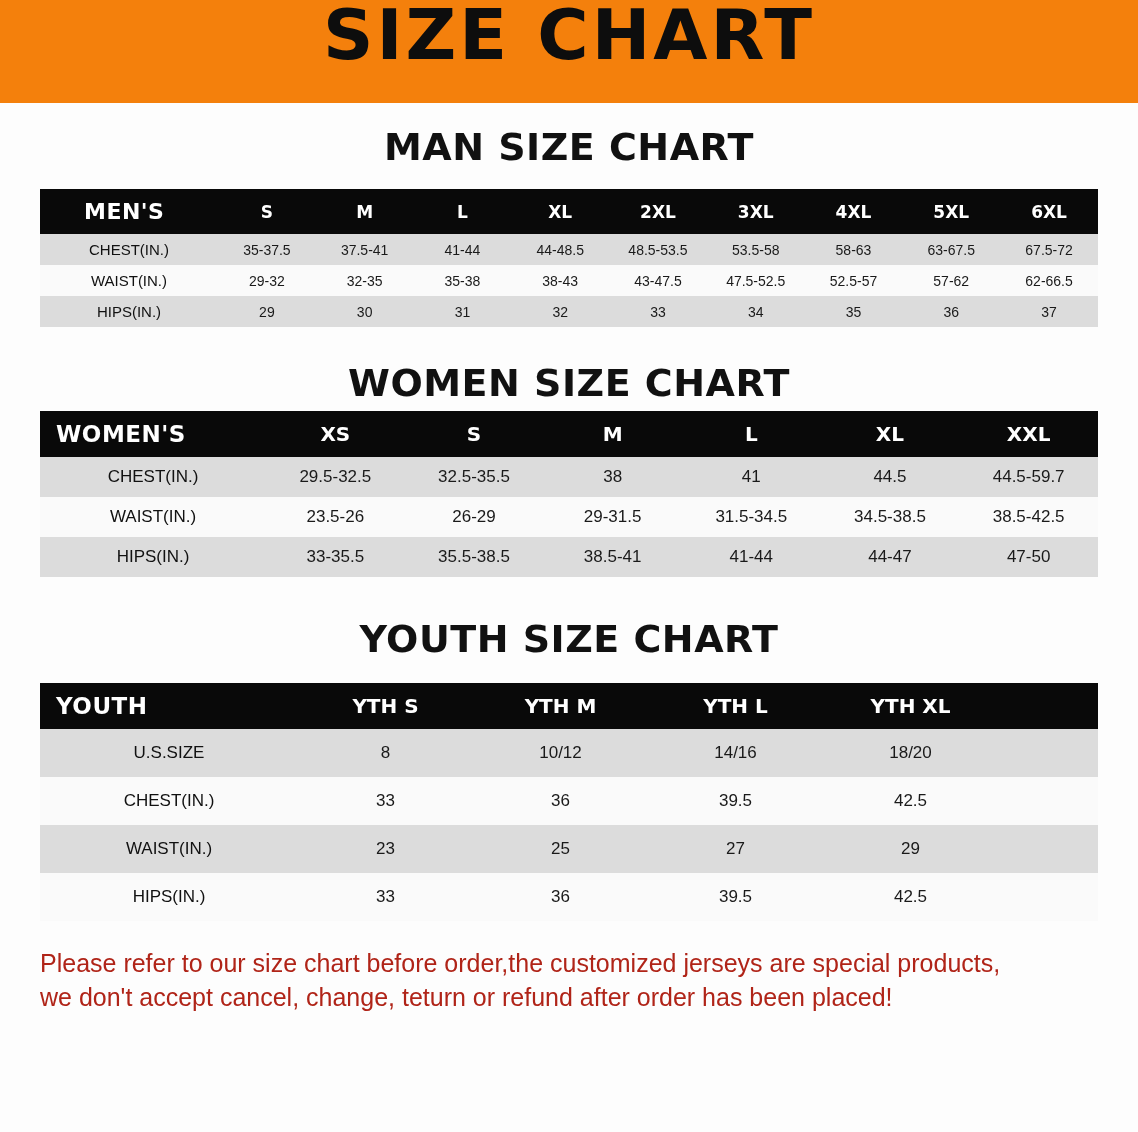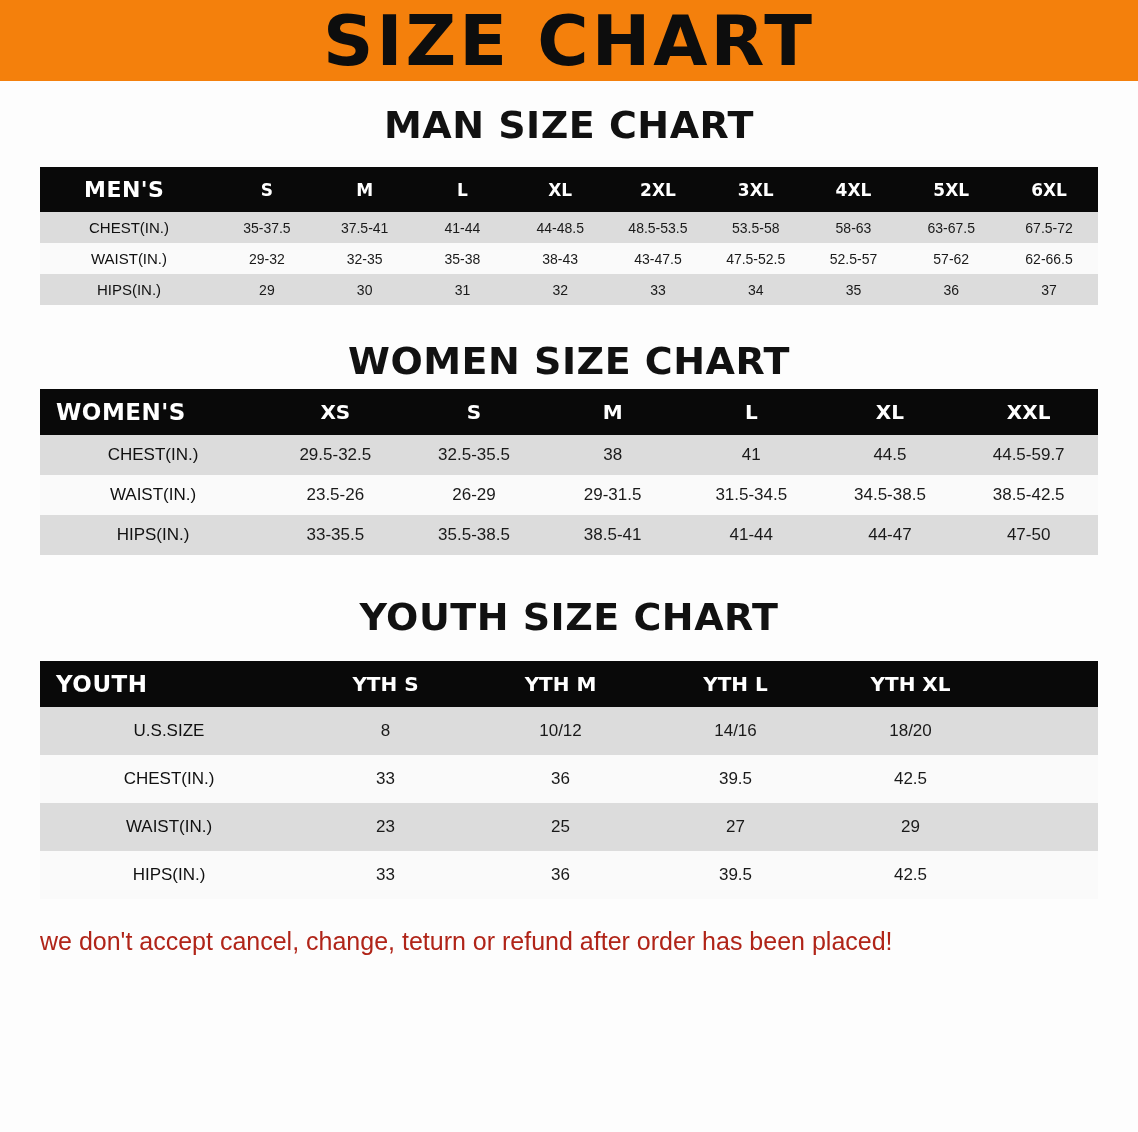--- a/index.html
+++ b/index.html
@@ -14,24 +14,24 @@
     overflow: hidden;
   }
   .page {
     position: relative;
     width: 1138px;
     height: 1132px;
     background: #fdfdfd;
   }
   
   .banner {
-    height: 81px;
+    height: 103px;
     background: #f4800c;
     display: flex;
-    align-items: center;
+    align-items: flex-start;
     justify-content: center;
   }
   .banner-title {
     font-family: "DejaVu Sans", sans-serif;
     font-weight: bold;
     font-size: 70px;
     letter-spacing: 3px;
     color: #0d0d0d;
     line-height: 1;
   }
@@ -278,16 +278,17 @@
           <td>36</td>
           <td>39.5</td>
           <td>42.5</td>
           <td></td>
         </tr>
       </tbody>
     </table>
   </div>
 
   <div class="note">
+    <div>Please refer to our size chart before order,the customized jerseys are special products,</div>
     <div>we don't accept cancel, change, teturn or refund after order has been placed!</div>
   </div>
 
 </div>
 
 </body></html>

